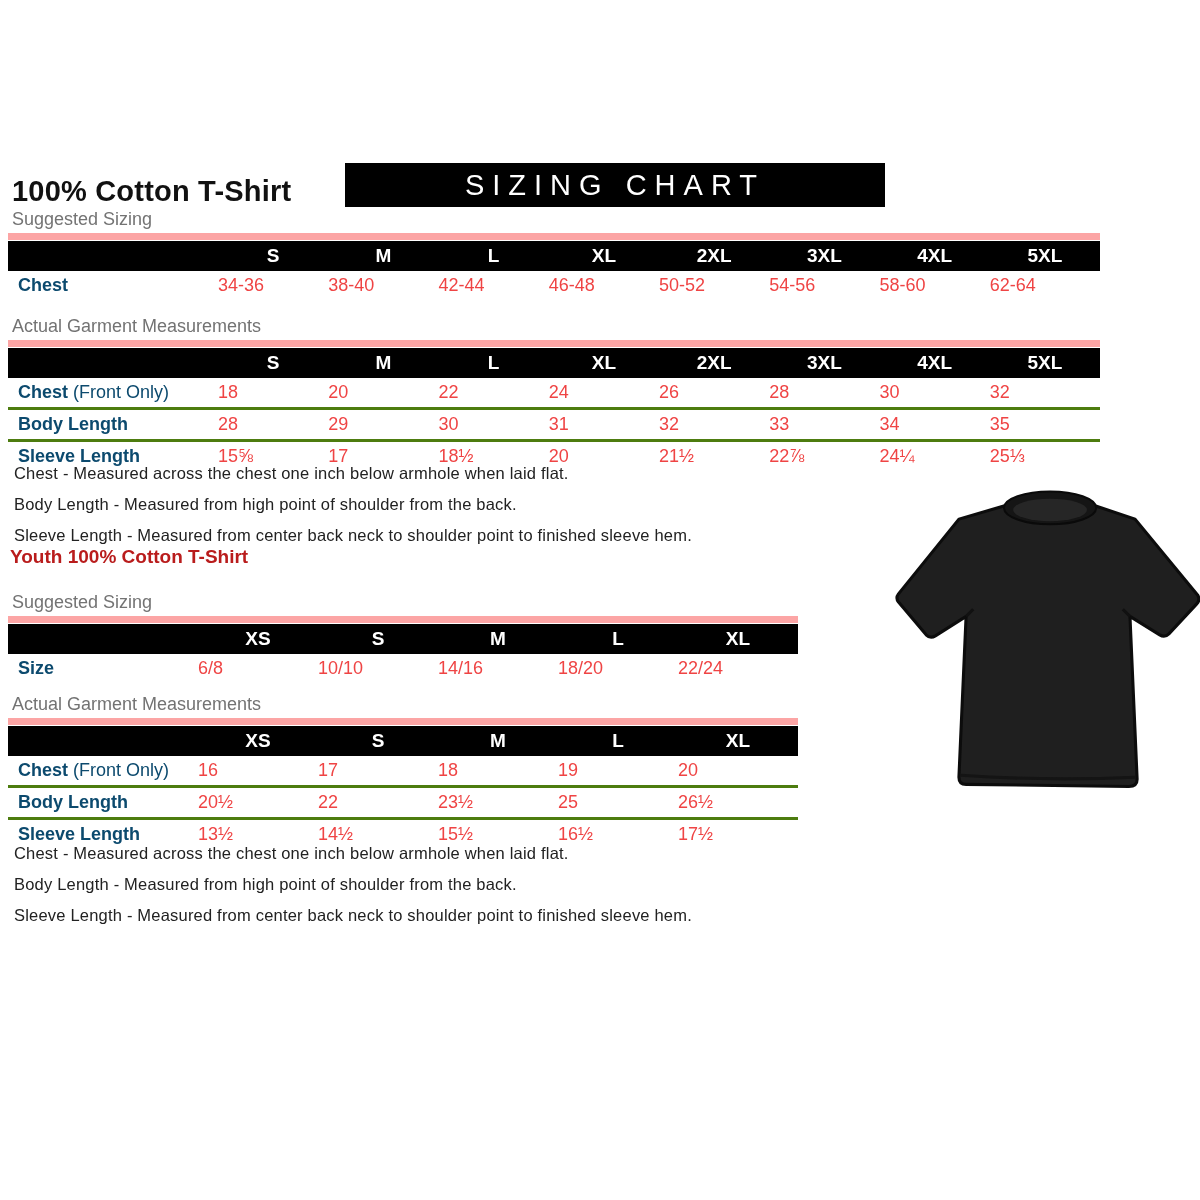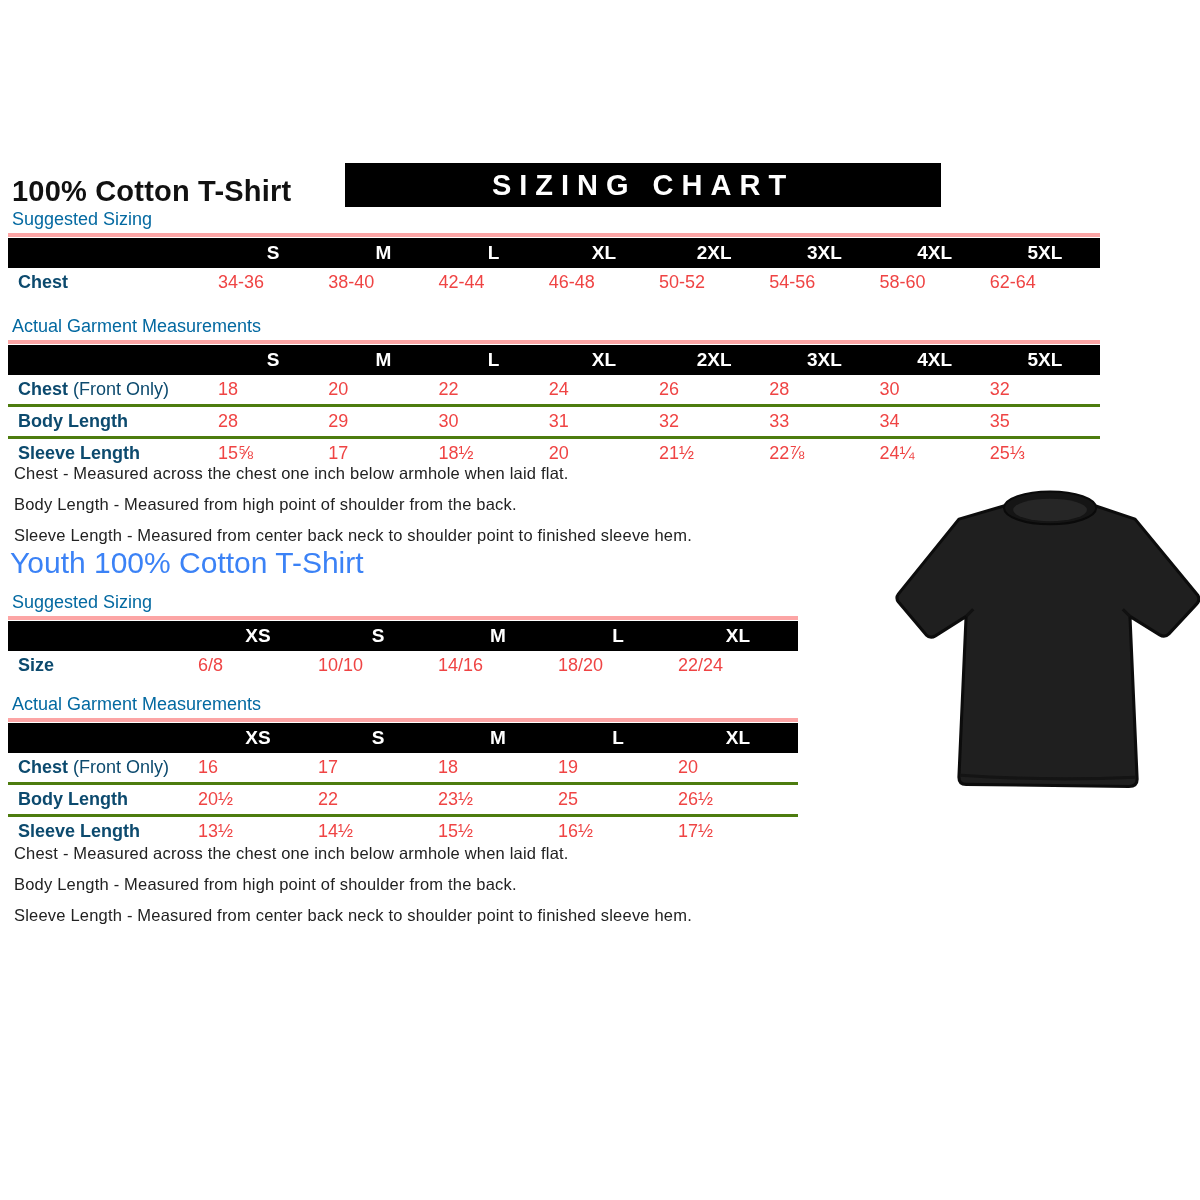--- a/index.html
+++ b/index.html
@@ -1,38 +1,38 @@
 <!DOCTYPE html>
 <html><head>
 <meta charset="utf-8">
 <style>
   html,body{margin:0;padding:0;background:#fff;}
   body{width:1200px;height:1200px;position:relative;font-family:"Liberation Sans",sans-serif;color:#1a1a1a;overflow:hidden;}
   .abs{position:absolute;}
 
   .page-title{left:12px;top:156px;font-size:29px;font-weight:bold;color:#111;letter-spacing:.2px;}
-  .banner{left:345px;top:163px;width:596px;height:44px;background:#000;color:#fff;
+  .banner{left:345px;top:163px;width:540px;height:44px;background:#000;color:#fff;
           display:flex;align-items:center;justify-content:center;
-          font-size:29px;font-weight:bold;letter-spacing:8px;}
-
-  .section-label{font-size:18px;color:#0369a1;padding:0 0 3px 4px;border-bottom:4px solid #fca5a5;}
+          font-size:29px;font-weight:normal;letter-spacing:8px;}
+
+  .section-label{font-size:18px;color:#737373;padding:0 0 3px 4px;border-bottom:7px solid #fca5a5;}
   .size-table{border-collapse:collapse;table-layout:fixed;margin-top:1px;}
   .size-table.adult{width:1092px;}
   .size-table.youth{width:790px;}
   .size-table thead th{background:#000;color:#fff;font-weight:bold;font-size:19px;height:30px;text-align:center;padding:0;}
   .size-table.adult th.label-col, .size-table.adult td.row-label{width:210px;}
   .size-table.youth th.label-col, .size-table.youth td.row-label{width:190px;}
   .size-table tbody td{font-size:18px;height:29px;padding:0;color:#ef4444;}
   .size-table tbody td.row-label{text-align:left;padding-left:10px;font-weight:bold;color:#0c4a6e;}
   .size-table tbody td.row-label .suffix{font-weight:normal;}
   .size-table tbody tr + tr td{border-top:3px solid #4d7c0f;}
 
   .notes p{margin:4px 0 12px 6px;font-size:16.5px;color:#222;letter-spacing:.2px;}
 
-  .youth-title{left:10px;top:546px;font-size:30px;font-weight:normal;color:#3b82f6;}
+  .youth-title{left:10px;top:546px;font-size:19px;font-weight:bold;color:#b91c1c;}
 
   .tshirt{left:893px;top:472px;width:308px;height:338px;}
 </style>
 </head>
 <body>
 
 <h1 class="abs page-title">100% Cotton T-Shirt</h1>
 <div class="abs banner">
   <span>SIZING CHART</span>
 </div>

